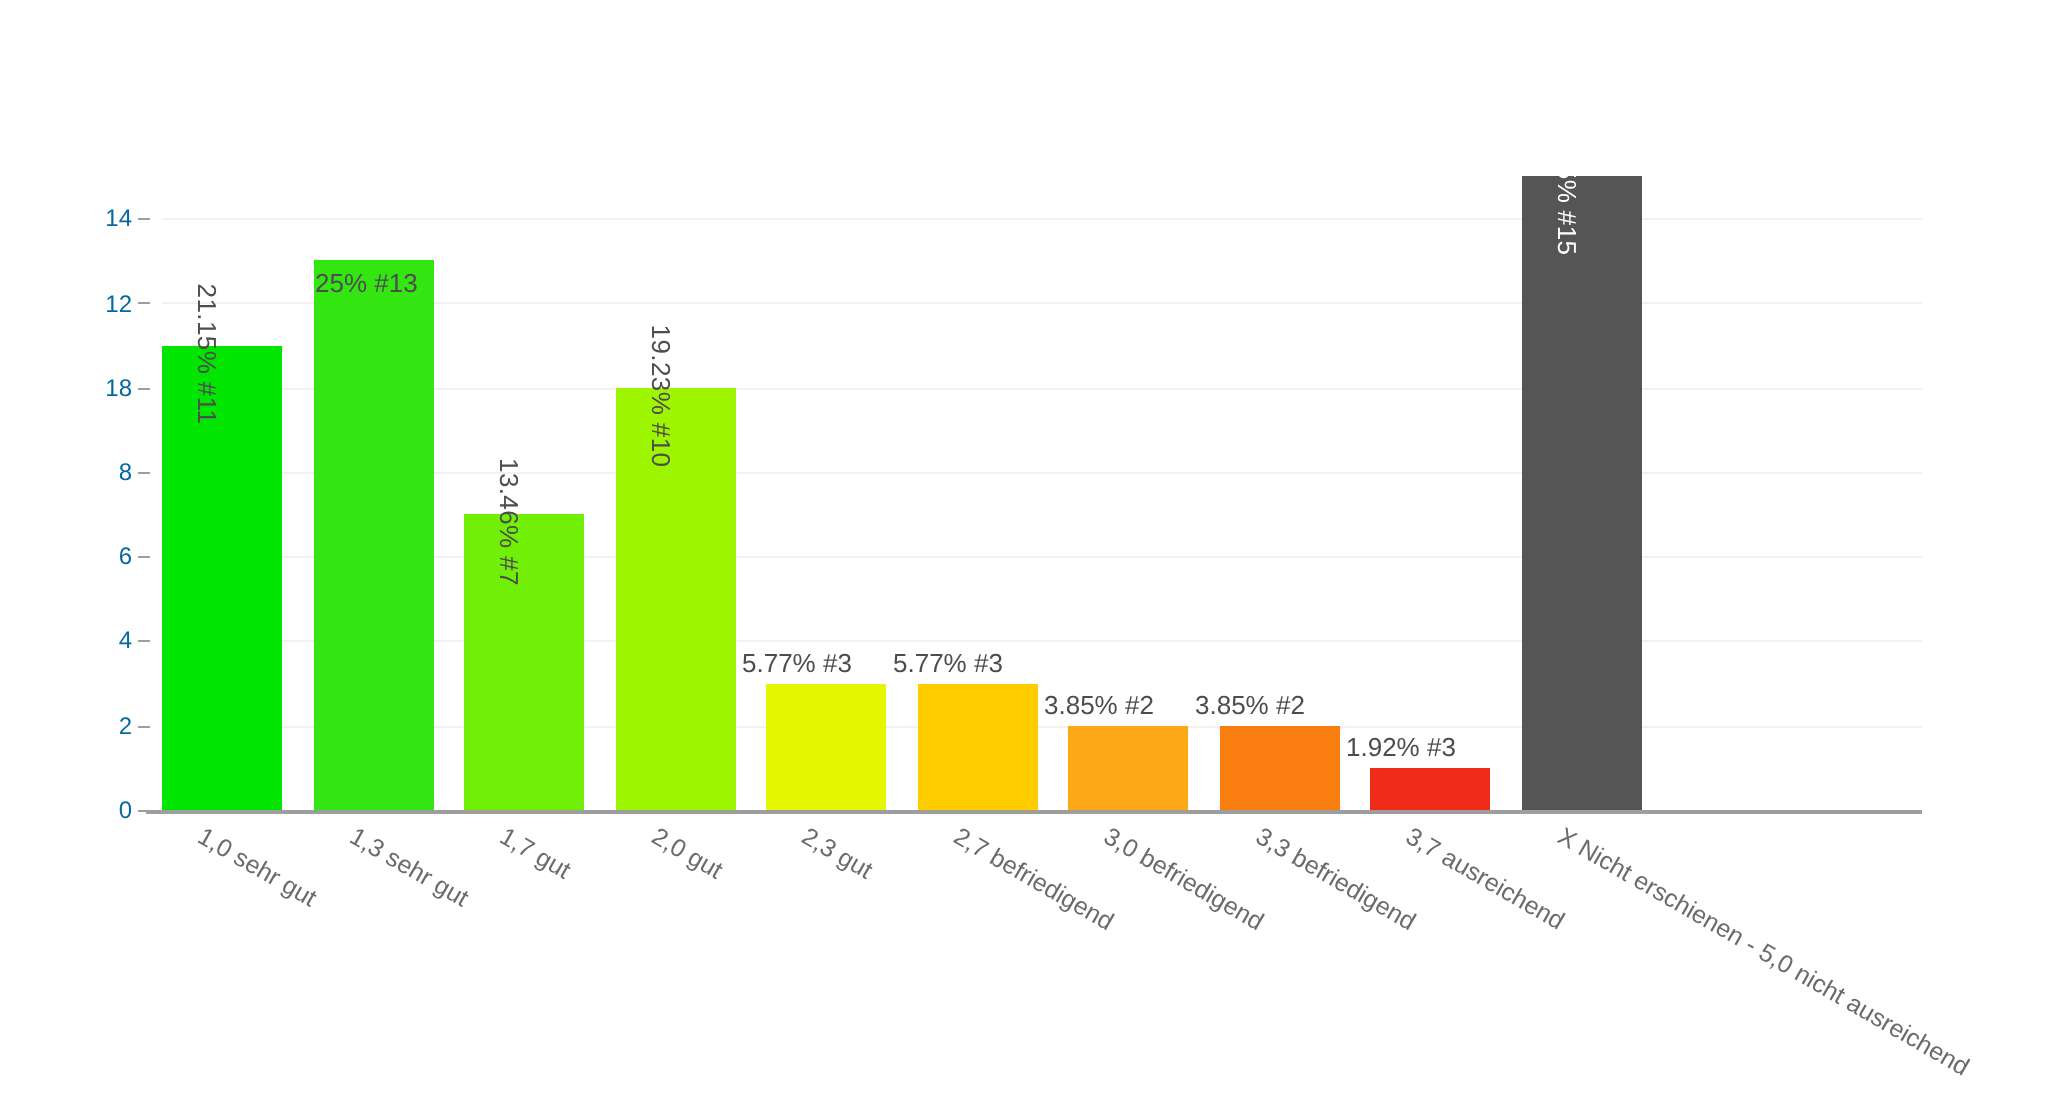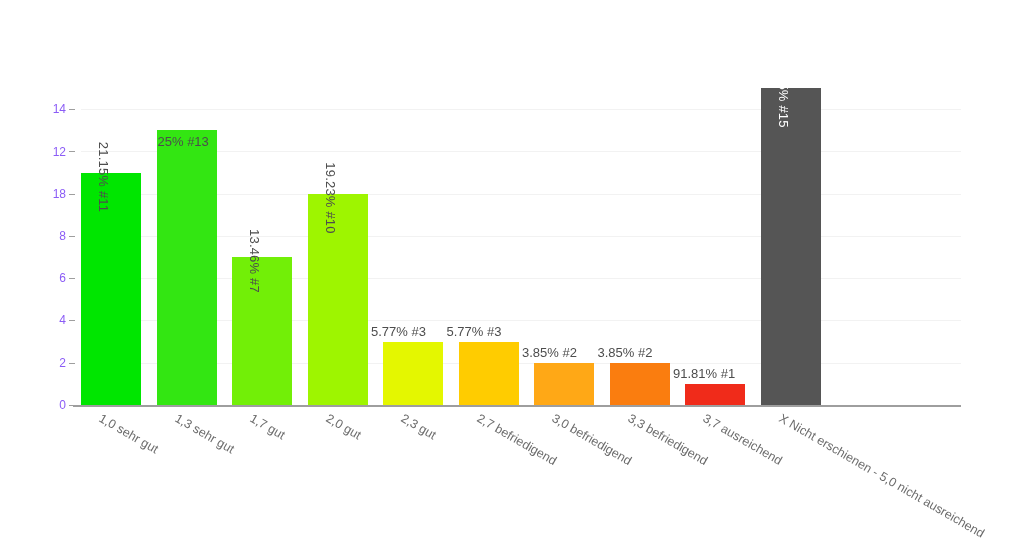--- a/index.html
+++ b/index.html
@@ -27,21 +27,21 @@
     left: 81px;
     width: 880px;
     height: 1px;
     background: #f2f2f2;
   }
 
   .ytick-label {
     position: absolute;
     right: 962px; 
     font-size: 12px;
-    color: #8b5cf6;
+    color: #0369a1;
     text-align: right;
     width: 26px;
     line-height: 1;
   }
   .ytick-mark {
     position: absolute;
     width: 6px; height: 1px;
     background: #9a9a9a;
   }
 
@@ -142,21 +142,21 @@
         </div>
         <div class="bar" title="2,3 gut : 5.77% #3" style="left: 383px; width: 60px; height: 63.4px; background: rgb(228, 247, 0);"></div>
         <div class="bar-label-h" style="color: rgb(77, 77, 77); left: 371px; top: 324.6px;">5.77% #3</div>
         <div class="bar" title="2,7 befriedigend : 5.77% #3" style="left: 458.5px; width: 60px; height: 63.4px; background: rgb(255, 204, 0);"></div>
         <div class="bar-label-h" style="color: rgb(77, 77, 77); left: 446.5px; top: 324.6px;">5.77% #3</div>
         <div class="bar" title="3,0 befriedigend : 3.85% #2" style="left: 534px; width: 60px; height: 42.2667px; background: rgb(255, 168, 22);"></div>
         <div class="bar-label-h" style="color: rgb(77, 77, 77); left: 522px; top: 345.733px;">3.85% #2</div>
         <div class="bar" title="3,3 befriedigend : 3.85% #2" style="left: 609.5px; width: 60px; height: 42.2667px; background: rgb(250, 125, 15);"></div>
         <div class="bar-label-h" style="color: rgb(77, 77, 77); left: 597.5px; top: 345.733px;">3.85% #2</div>
         <div class="bar" title="3,7 ausreichend : 1.92% #1" style="left: 685px; width: 60px; height: 21.1333px; background: rgb(240, 43, 26);"></div>
-        <div class="bar-label-h" style="color: rgb(77, 77, 77); left: 673px; top: 366.867px;">91.81% #1</div>
+        <div class="bar-label-h" style="color: rgb(77, 77, 77); left: 673px; top: 366.867px;">1.92% #3</div>
         <div class="bar" title="X Nicht erschienen - 5,0 nicht ausreichend : 28.85% #15" style="left: 760.5px; width: 60px; height: 317px; background: rgb(85, 85, 85);">
           <span class="bar-label-rot light" style="color: rgb(255, 255, 255);">28.85% #15</span>
         </div>
         <div class="bar-label-h" style="color: rgb(77, 77, 77); left: 157.5px; top: 135.267px;">25% #13</div>
       </div>
 
     <div id="xlabels">
         <div class="xlabel" style="left: 103px;">1,0 sehr gut</div>
         <div class="xlabel" style="left: 178.5px;">1,3 sehr gut</div>
         <div class="xlabel" style="left: 254px;">1,7 gut</div>

